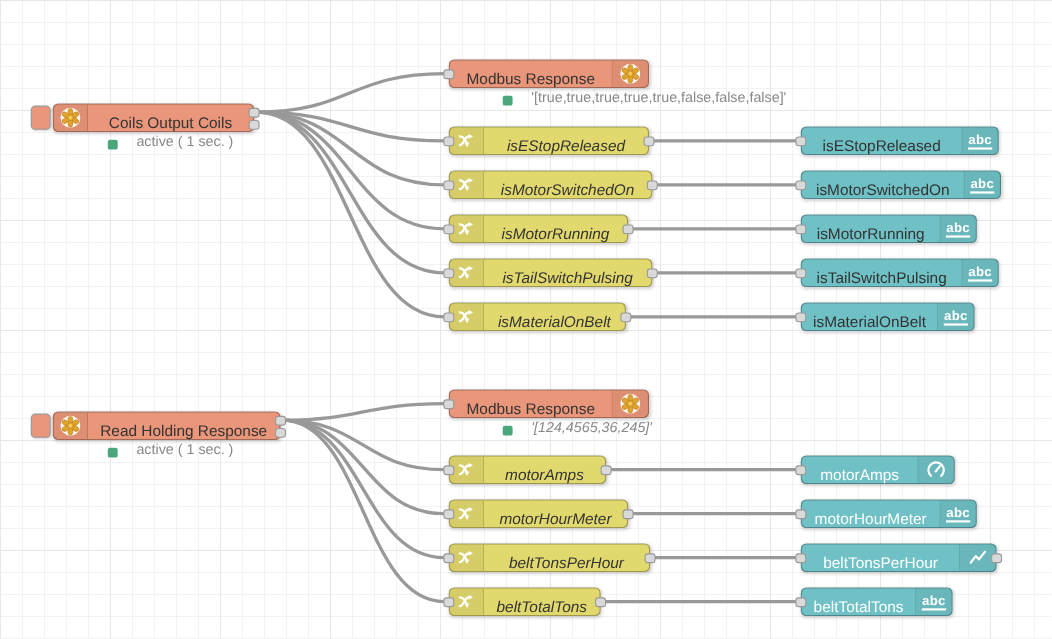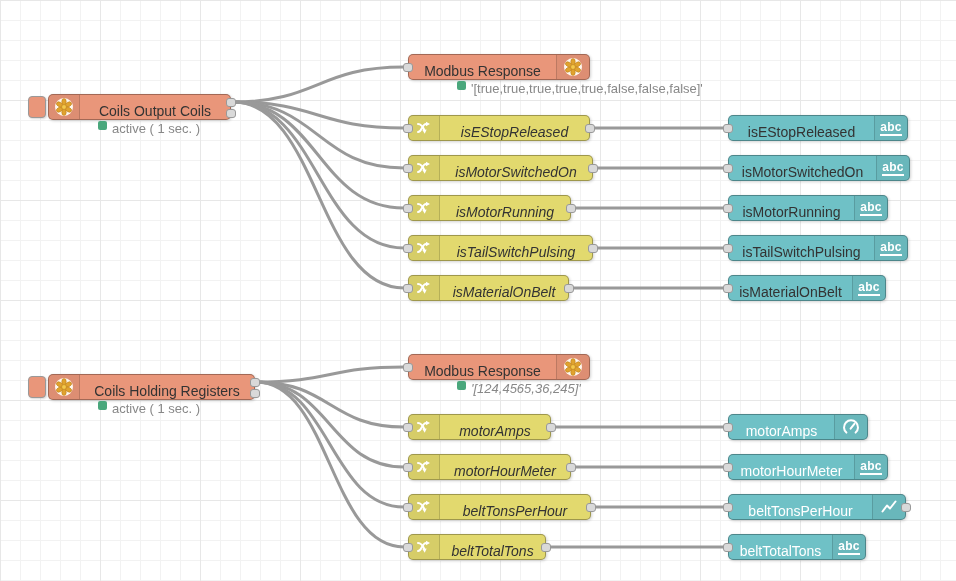--- a/index.html
+++ b/index.html
@@ -34,21 +34,21 @@
     border-radius:0 4px 4px 0;}
   .port{position:absolute;width:10px;height:9px;background:#d9d9d9;
     border:1px solid #999;border-radius:3px;box-sizing:border-box;}
   .port-in{left:-6px;top:8px;}
   .port-out{right:-6px;top:8px;}
   .port-out.o1{top:3px;}
   .port-out.o2{top:14px;}
   .inject-btn{position:absolute;width:18px;height:22px;background:#e9967a;
     border:1px solid #999;border-radius:4px;box-sizing:border-box;
     box-shadow:1px 1px 2px rgba(0,0,0,0.15);}
-  .status{position:absolute;display:flex;align-items:flex-start;gap:5px;
+  .status{position:absolute;display:flex;align-items:flex-end;gap:17px;
     font-size:13px;color:#888;white-space:nowrap;padding-left:44px;}
   .status-dot{width:9px;height:9px;border-radius:2px;background:#4aa77c;flex:none;}
   .abc{color:#fff;font-weight:bold;font-size:12px;line-height:12px;
     border-bottom:2px solid #fff;padding-bottom:1px;letter-spacing:0.3px;}
 </style>
 </head>
 <body>
 
 <div id="canvas">
 
@@ -244,21 +244,21 @@
           <ellipse cx="10" cy="4.8" rx="2.2" ry="3.2"></ellipse>
           <ellipse cx="10" cy="4.8" rx="2.2" ry="3.2" transform="rotate(60 10 10)"></ellipse>
           <ellipse cx="10" cy="4.8" rx="2.2" ry="3.2" transform="rotate(120 10 10)"></ellipse>
           <ellipse cx="10" cy="4.8" rx="2.2" ry="3.2" transform="rotate(180 10 10)"></ellipse>
           <ellipse cx="10" cy="4.8" rx="2.2" ry="3.2" transform="rotate(240 10 10)"></ellipse>
           <ellipse cx="10" cy="4.8" rx="2.2" ry="3.2" transform="rotate(300 10 10)"></ellipse>
         </g>
         <circle cx="10" cy="10" r="2.4" fill="#f4c84a" stroke="#c07f1a" stroke-width="0.6"></circle>
       </svg>
     </div>
-    <div class="label">Coils Holding Registers</div>
+    <div class="label">Read Holding Response</div>
     <div class="port port-out o1"></div>
     <div class="port port-out o2"></div>
   </div>
   <div class="status" style="left:54px;top:401px;">
     <span class="status-dot"></span>
     <span>active ( 1 sec. )</span>
   </div>
 
   <div class="node modbus" style="left:408px;top:354px;width:182px;">
     <div class="port port-in"></div>

